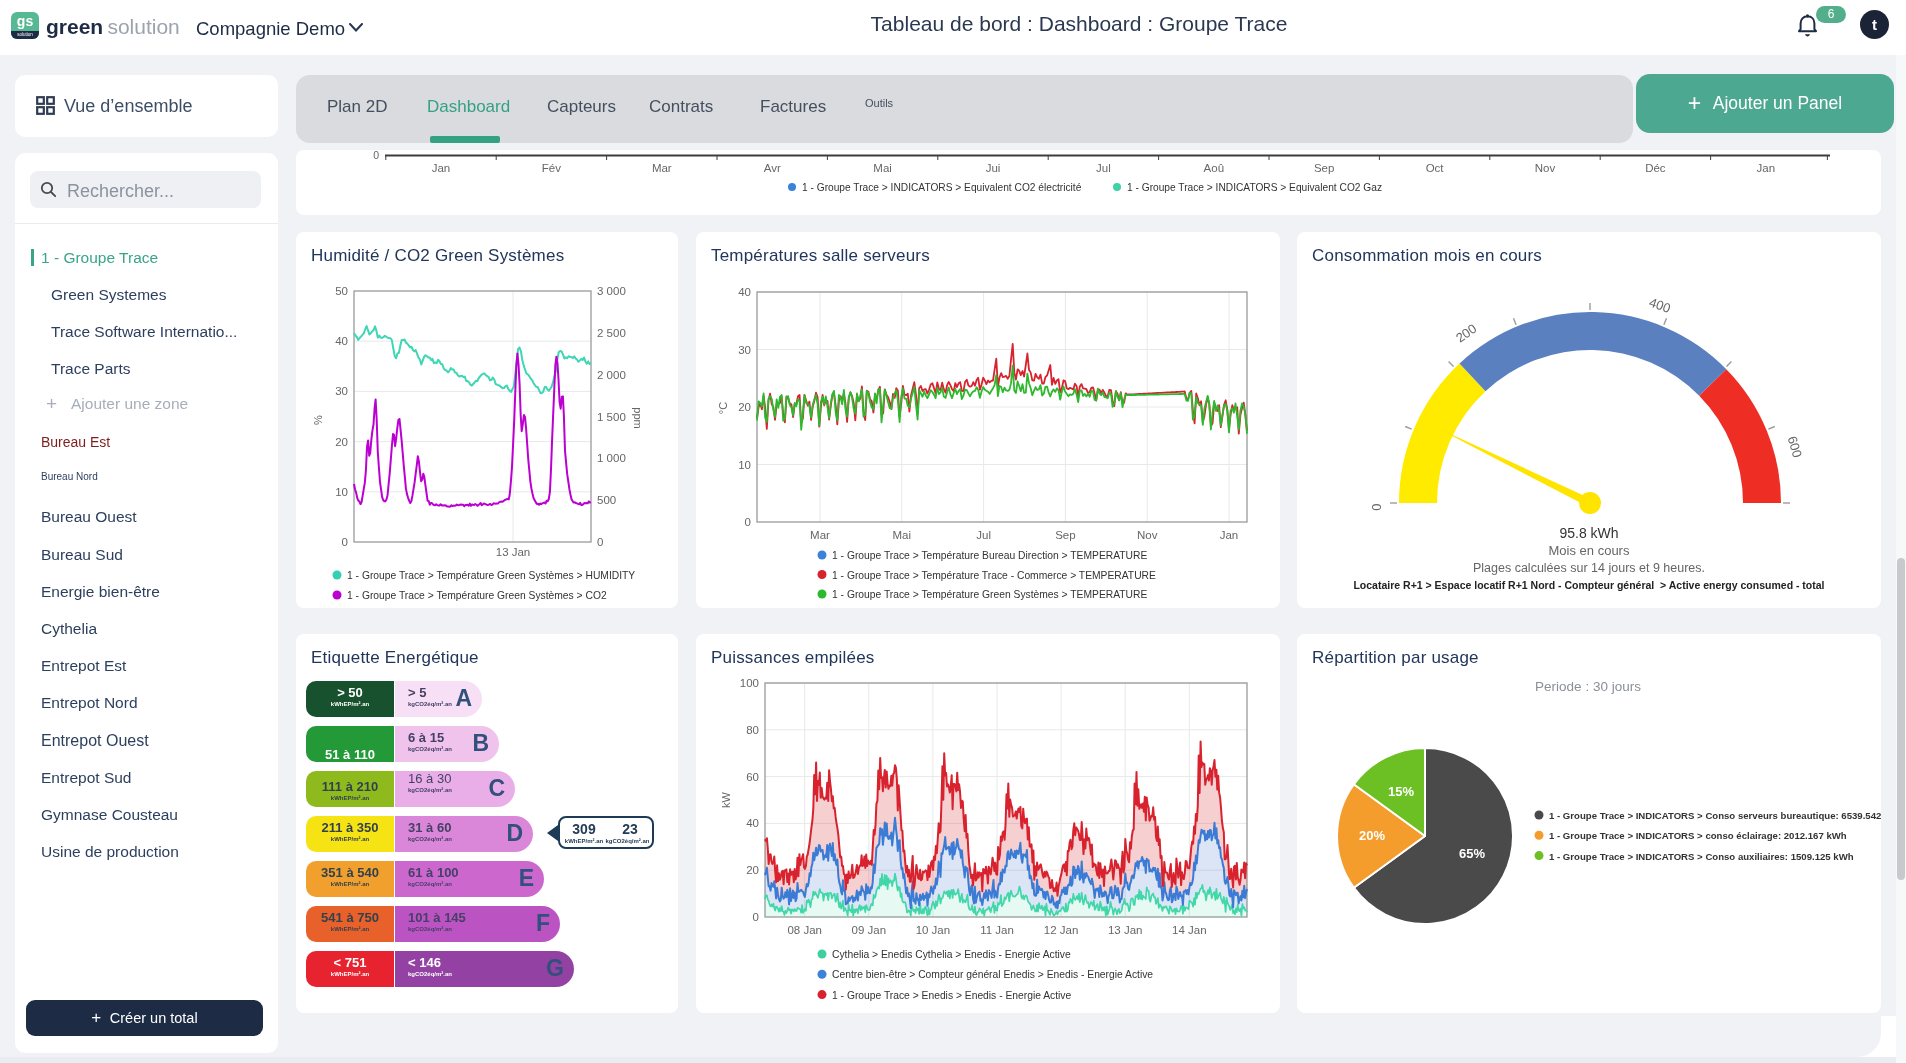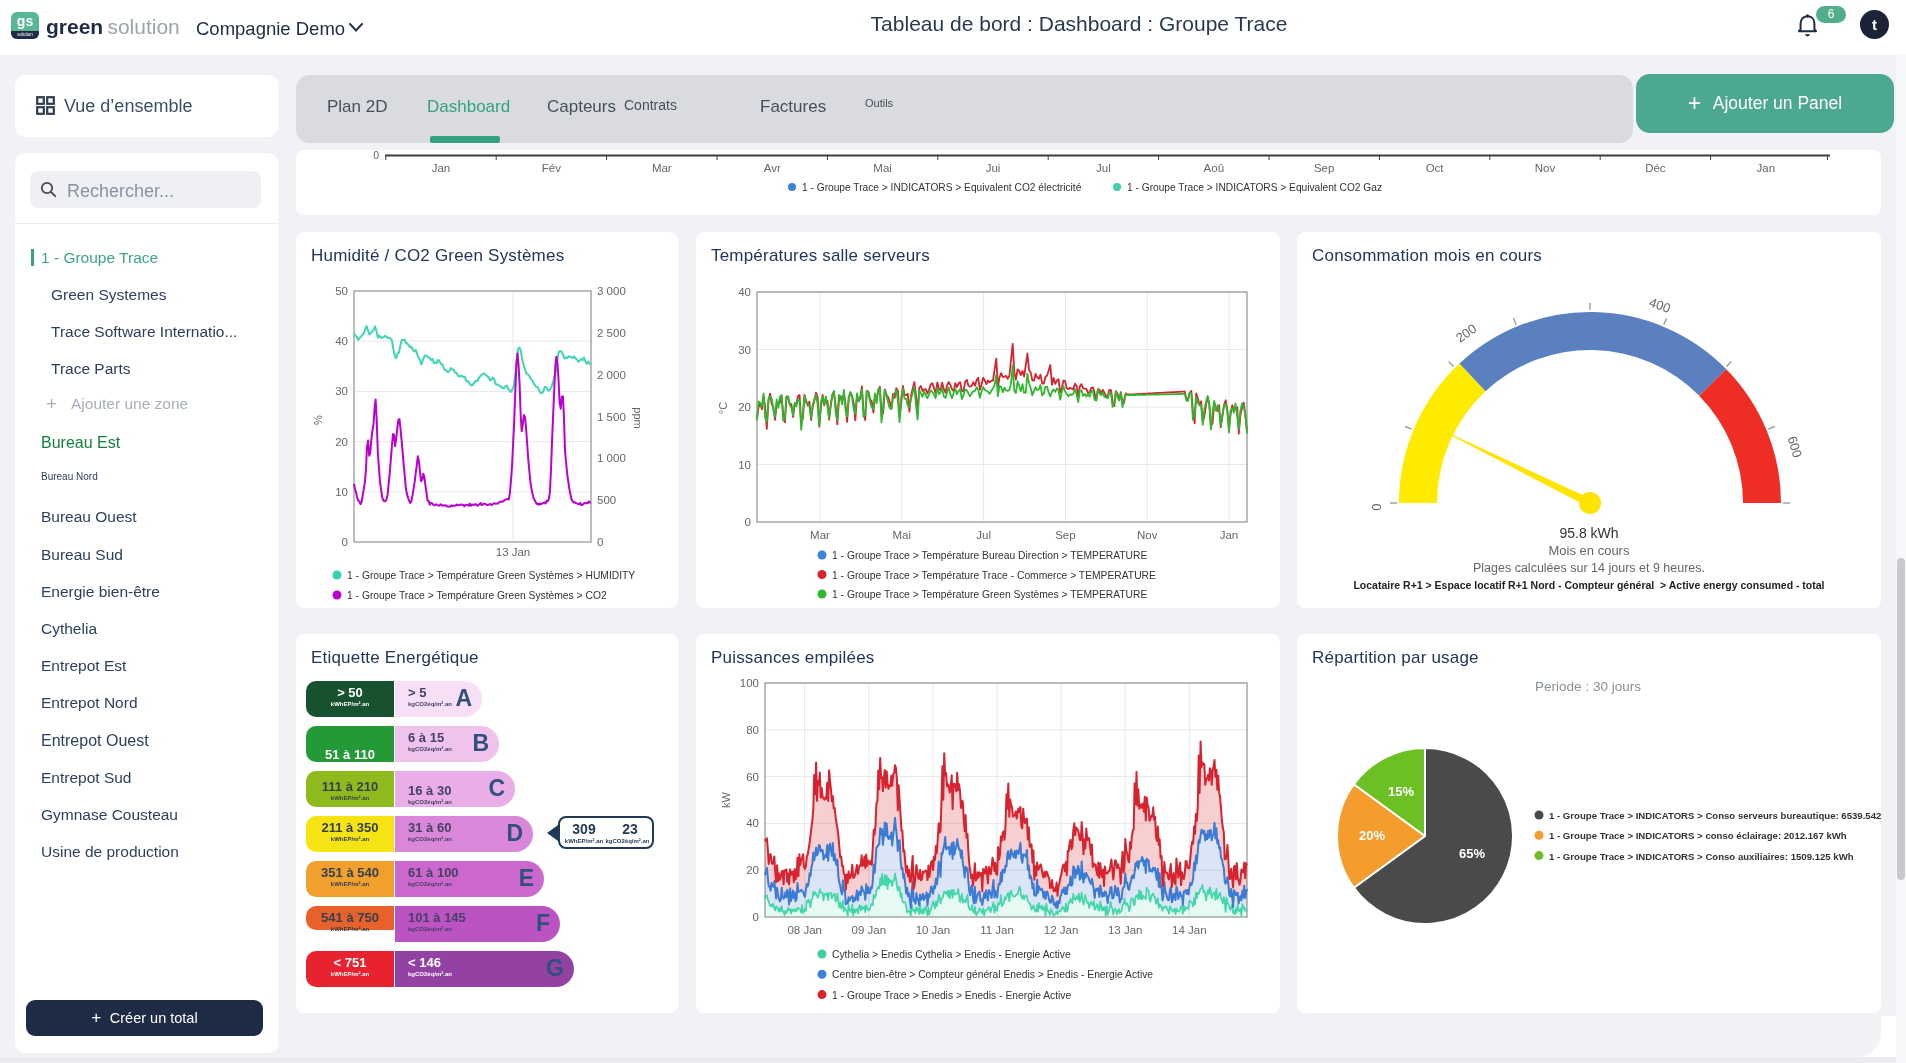--- a/index.html
+++ b/index.html
@@ -44,39 +44,39 @@
   </svg>
 <div class="abs" style="left:67px;top:181px;font-size:18px;color:#8b93a1">Rechercher...</div>
 <div class="abs" style="left:15px;top:223px;width:263px;height:1px;background:#e9ebef"></div>
 <div class="abs" style="left:31px;top:249px;width:3px;height:17px;background:#3aa488"></div>
 <div class="abs" style="left:41px;top:249px;font-size:15.5px;font-weight:500;color:#3aa488">1 - Groupe Trace</div>
 <div class="abs" style="left:51px;top:286px;font-size:15.5px;color:#2d3f5e">Green Systemes</div>
 <div class="abs" style="left:51px;top:323px;font-size:15.5px;color:#2d3f5e">Trace Software Internatio...</div>
 <div class="abs" style="left:51px;top:360px;font-size:15.5px;color:#2d3f5e">Trace Parts</div>
 <div class="abs" style="left:46px;top:393px;font-size:19px;color:#a8aeb9">+</div>
 <div class="abs" style="left:71px;top:395px;font-size:15.5px;color:#a8aeb9">Ajouter une zone</div>
-<div class="abs" style="left:41px;top:434px;font-size:16px;color:#15803d">Bureau Est</div>
+<div class="abs" style="left:41px;top:434px;font-size:14px;color:#7f1d1d">Bureau Est</div>
 <div class="abs" style="left:41px;top:471.2px;font-size:10px;color:#2d3f5e">Bureau Nord</div>
 <div class="abs" style="left:41px;top:508.4px;font-size:15.5px;color:#2d3f5e">Bureau Ouest</div>
 <div class="abs" style="left:41px;top:545.6px;font-size:15.5px;color:#2d3f5e">Bureau Sud</div>
 <div class="abs" style="left:41px;top:582.8000000000001px;font-size:15.5px;color:#2d3f5e">Energie bien-être</div>
 <div class="abs" style="left:41px;top:620.0000000000001px;font-size:15.5px;color:#2d3f5e">Cythelia</div>
 <div class="abs" style="left:41px;top:657.2000000000002px;font-size:15.5px;color:#2d3f5e">Entrepot Est</div>
 <div class="abs" style="left:41px;top:694.4000000000002px;font-size:15.5px;color:#2d3f5e">Entrepot Nord</div>
 <div class="abs" style="left:41px;top:731.6000000000003px;font-size:16px;color:#2d3f5e">Entrepot Ouest</div>
 <div class="abs" style="left:41px;top:768.8000000000003px;font-size:15.5px;color:#2d3f5e">Entrepot Sud</div>
 <div class="abs" style="left:41px;top:806.0000000000003px;font-size:15.5px;color:#2d3f5e">Gymnase Cousteau</div>
 <div class="abs" style="left:41px;top:843.2000000000004px;font-size:15.5px;color:#2d3f5e">Usine de production</div>
 <div class="abs" style="left:26px;top:1000px;width:237px;height:36px;background:#1d2b45;border-radius:9px;color:#fff;text-align:center">
 <span style="font-size:17px;font-weight:400;vertical-align:middle;line-height:34px">+ </span><span style="font-size:14.5px;line-height:36px;vertical-align:middle">Créer un total</span></div>
 <div class="abs" style="left:296px;top:75px;width:1337px;height:68px;background:#d9dbde;border-radius:14px"></div>
 <div class="abs" style="left:327px;top:97px;font-size:17px;font-weight:500;color:#454f5e">Plan 2D</div>
 <div class="abs" style="left:427px;top:97px;font-size:17px;font-weight:500;color:#35a183">Dashboard</div>
 <div class="abs" style="left:547px;top:97px;font-size:17px;font-weight:500;color:#454f5e">Capteurs</div>
-<div class="abs" style="left:624px;top:97px;font-size:14px;font-weight:500;color:#454f5e">Contrats</div>
+<div class="abs" style="left:649px;top:97px;font-size:17px;font-weight:500;color:#454f5e">Contrats</div>
 <div class="abs" style="left:760px;top:97px;font-size:17px;font-weight:500;color:#454f5e">Factures</div>
 <div class="abs" style="left:865px;top:97px;font-size:11px;font-weight:500;color:#454f5e">Outils</div>
 <div class="abs" style="left:430px;top:136px;width:70px;height:7px;border-radius:2px;background:#35a183"></div>
 <div class="abs" style="left:1636px;top:74px;width:258px;height:59px;background:#4ca890;border-radius:14px;color:#fff;text-align:center">
 <span style="font-size:23px;font-weight:400;vertical-align:middle;line-height:55px">+ </span><span style="font-size:17.5px;vertical-align:middle;line-height:59px">Ajouter un Panel</span></div>
 <div class="card" style="left:296px;top:150px;width:1585px;height:65px;border-radius:8px;overflow:hidden"><svg width="1585" height="65" viewBox="0 0 1585 65" font-family="Liberation Sans, sans-serif">
       <line x1="89" y1="5.5" x2="1534" y2="5.5" stroke="#3c3c3c" stroke-width="2"></line>
       <text x="145.0" y="22" font-size="11.5" fill="#666" text-anchor="middle">Jan</text>
       <line x1="89.8" y1="5.5" x2="89.8" y2="10" stroke="#3c3c3c" stroke-width="1"></line>
       <text x="255.4" y="22" font-size="11.5" fill="#666" text-anchor="middle">Fév</text>
@@ -211,21 +211,21 @@
     <div style="position:absolute;left:99px;top:92px;width:104px;height:36px;background:#efc3ec;border-radius:0 18px 18px 0;color:#454066">
 <div style="font-size:13px;font-weight:700;line-height:15px;margin:4px 0 0 13px">6 à 15</div>
 <div style="font-size:6px;font-weight:700;line-height:8px;margin-left:13px">kgCO2éq/m².an</div>
 <div style="position:absolute;right:10px;top:4px;font-size:23px;font-weight:700;color:#31507b">B</div>
     </div>
     <div style="position:absolute;left:10px;top:137px;width:88px;height:36px;background:#8eba1d;border-radius:10px 0 0 10px;text-align:center;color:#33414f">
 <div style="font-size:13px;font-weight:700;line-height:15px;margin-top:8px">111 à 210</div>
 <div style="font-size:6px;font-weight:700;line-height:8px">kWhEP/m².an</div>
     </div>
     <div style="position:absolute;left:99px;top:137px;width:120px;height:36px;background:#e9aee7;border-radius:0 18px 18px 0;color:#454066">
-<div style="font-size:13px;font-weight:700;line-height:15px;margin:12px 0 0 13px">16 à 30</div>
+<div style="font-size:13px;font-weight:400;line-height:15px;margin:0 0 0 13px">16 à 30</div>
 <div style="font-size:6px;font-weight:700;line-height:8px;margin-left:13px">kgCO2éq/m².an</div>
 <div style="position:absolute;right:10px;top:4px;font-size:23px;font-weight:700;color:#31507b">C</div>
     </div>
     <div style="position:absolute;left:10px;top:182px;width:88px;height:36px;background:#f6e313;border-radius:10px 0 0 10px;text-align:center;color:#33414f">
 <div style="font-size:13px;font-weight:700;line-height:15px;margin-top:4px">211 à 350</div>
 <div style="font-size:6px;font-weight:700;line-height:8px">kWhEP/m².an</div>
     </div>
     <div style="position:absolute;left:99px;top:182px;width:138px;height:36px;background:#db87d9;border-radius:0 18px 18px 0;color:#454066">
 <div style="font-size:13px;font-weight:700;line-height:15px;margin:4px 0 0 13px">31 à 60</div>
 <div style="font-size:6px;font-weight:700;line-height:8px;margin-left:13px">kgCO2éq/m².an</div>
@@ -233,21 +233,21 @@
     </div>
     <div style="position:absolute;left:10px;top:227px;width:88px;height:36px;background:#f1a02e;border-radius:10px 0 0 10px;text-align:center;color:#33414f">
 <div style="font-size:13px;font-weight:700;line-height:15px;margin-top:4px">351 à 540</div>
 <div style="font-size:6px;font-weight:700;line-height:8px">kWhEP/m².an</div>
     </div>
     <div style="position:absolute;left:99px;top:227px;width:149px;height:36px;background:#cc68cd;border-radius:0 18px 18px 0;color:#454066">
 <div style="font-size:13px;font-weight:700;line-height:15px;margin:4px 0 0 13px">61 à 100</div>
 <div style="font-size:6px;font-weight:700;line-height:8px;margin-left:13px">kgCO2éq/m².an</div>
 <div style="position:absolute;right:10px;top:4px;font-size:23px;font-weight:700;color:#31507b">E</div>
     </div>
-    <div style="position:absolute;left:10px;top:272px;width:88px;height:24px;background:#e9612a;border-radius:10px 0 0 10px;text-align:center;color:#33414f">
+    <div style="position:absolute;left:10px;top:272px;width:88px;height:36px;background:#e9612a;border-radius:10px 0 0 10px;text-align:center;color:#33414f">
 <div style="font-size:13px;font-weight:700;line-height:15px;margin-top:4px">541 à 750</div>
 <div style="font-size:6px;font-weight:700;line-height:8px">kWhEP/m².an</div>
     </div>
     <div style="position:absolute;left:99px;top:272px;width:165px;height:36px;background:#bc53c3;border-radius:0 18px 18px 0;color:#454066">
 <div style="font-size:13px;font-weight:700;line-height:15px;margin:4px 0 0 13px">101 à 145</div>
 <div style="font-size:6px;font-weight:700;line-height:8px;margin-left:13px">kgCO2éq/m².an</div>
 <div style="position:absolute;right:10px;top:4px;font-size:23px;font-weight:700;color:#31507b">F</div>
     </div>
     <div style="position:absolute;left:10px;top:317px;width:88px;height:36px;background:#e6232f;border-radius:10px 0 0 10px;text-align:center;color:#fff">
 <div style="font-size:13px;font-weight:700;line-height:15px;margin-top:4px">&lt; 751</div>

